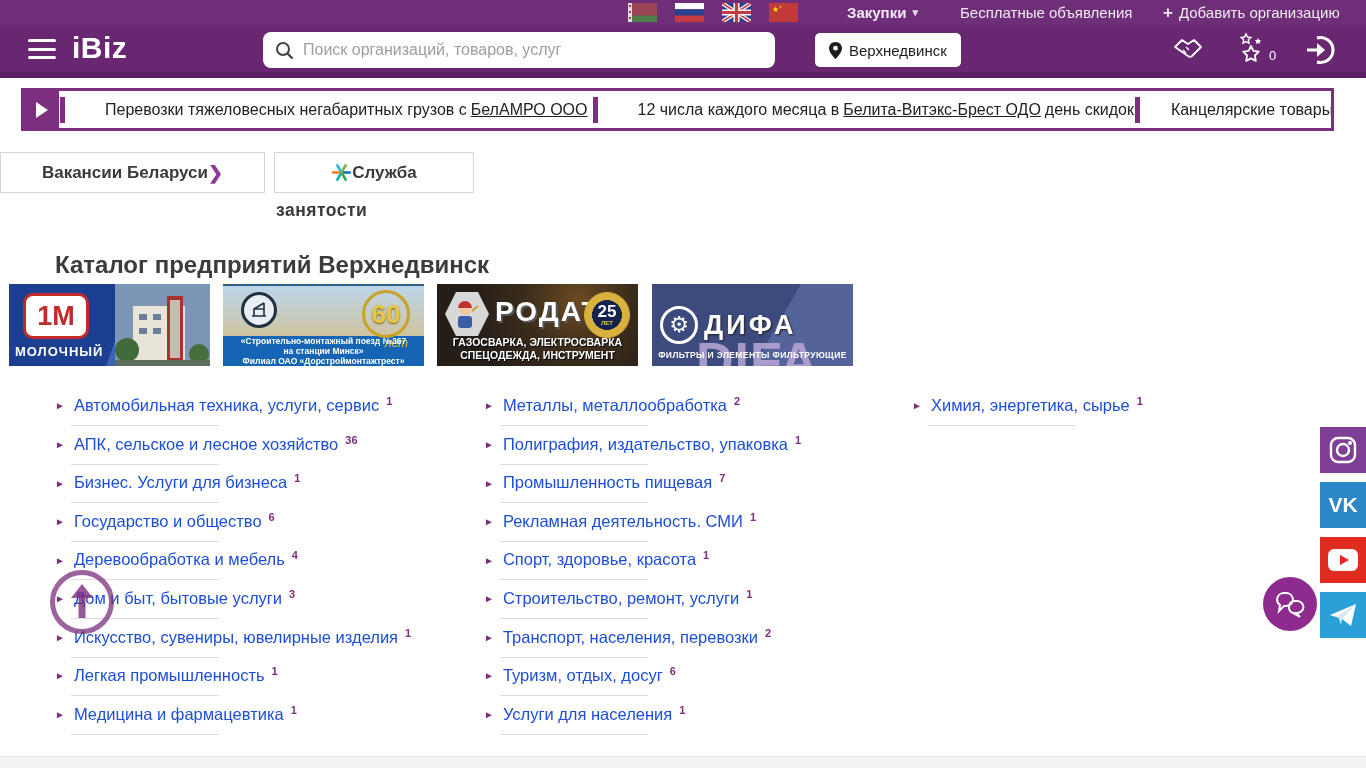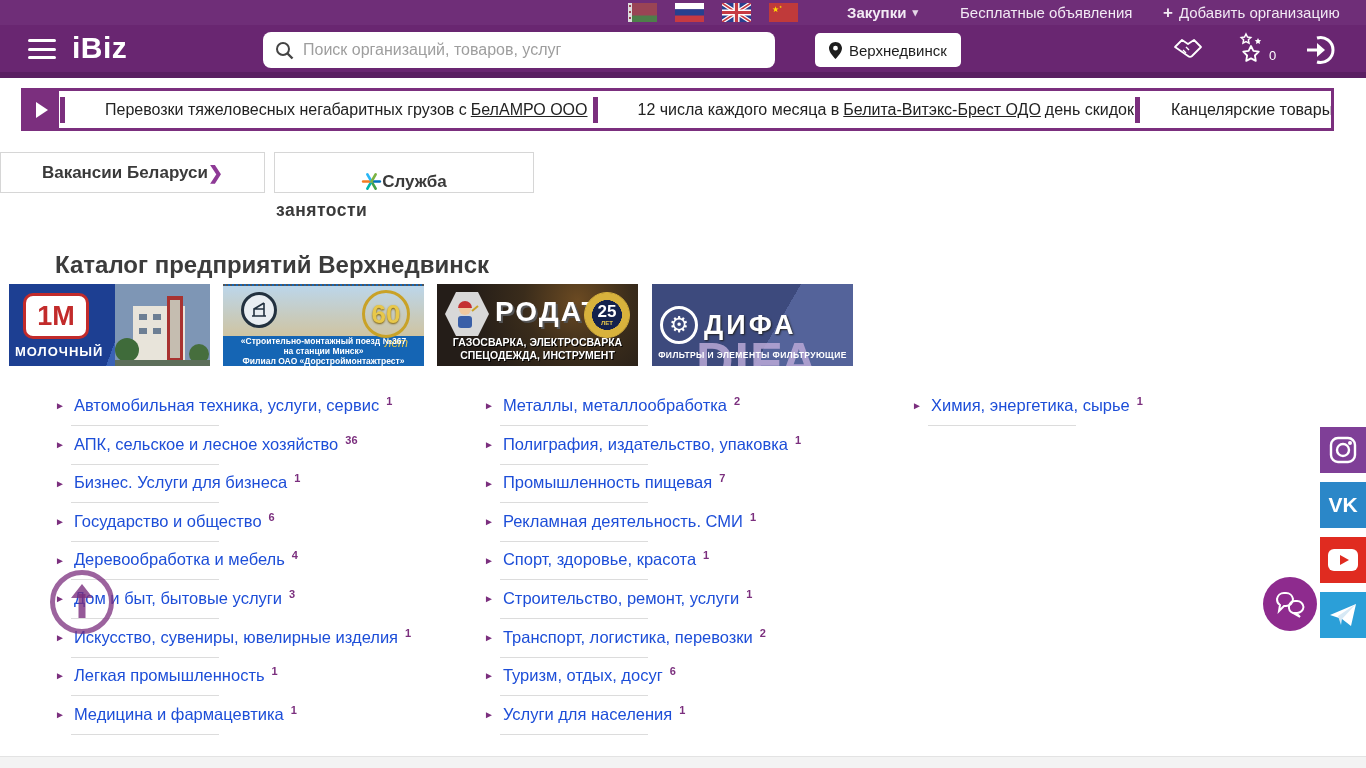--- a/index.html
+++ b/index.html
@@ -41,21 +41,21 @@
   .tk-sep { flex:0 0 5px; background:#7b2f7e; align-self:center; height:26px; margin:0 1px; }
   .tk-item { display:flex; align-items:center; justify-content:center; font-size:16px; color:#222; white-space:nowrap;padding-left:39px; }
   .tk-i1 { flex:0 0 516px; }
   .tk-i2 { flex:0 0 530px; }
   .tk-i3 { flex:1; overflow:hidden; justify-content:flex-start; padding-left:30px; }
   .tk-link { text-decoration:underline; color:#222; cursor:pointer; margin:0 4px; }
 
   
   .vacbtn { position:absolute; top:152px; height:41px; background:#fff; border:1px solid #d6d6d6; display:flex; align-items:center; justify-content:center; font-size:17px; font-weight:bold; color:#3a3a3a; cursor:pointer; }
   .vb1 { left:0; width:265px; }
-  .vb2 { left:274px; width:260px;align-items:flex-end; }
+  .vb2 { left:274px; width:200px; }
   .vb-arrow { color:#8e3a96; font-size:18px; font-weight:bold; }
   .vb-overflow { position:absolute; left:276px; top:200px; font-size:17.5px; font-weight:bold; color:#3a3a3a; letter-spacing:.5px; }
 
   
   .pagetitle { position:absolute; left:55px; top:251px; font-size:24px; font-weight:bold; color:#3c3c3c; }
 
   
   .banner { position:absolute; top:284px; width:201px; height:82px; overflow:hidden; cursor:pointer; }
   .bn1 { left:9px;  background:linear-gradient(110deg,#1d3f92 55%,#3a62b5 55%); }
   .bn2 { left:223px; background:linear-gradient(180deg,#bcd6ea 0%,#cfc4a2 62%,#1565b4 62%); border-top:2px dotted #555; }
@@ -309,21 +309,21 @@
     <div class="cat-item"><span class="blt">►</span><span class="cat-label">Медицина и фармацевтика</span><sup class="cat-count">1</sup><div class="cat-ul"></div></div>
   </div>
 
   <div class="catcol cc2">
     <div class="cat-item"><span class="blt">►</span><span class="cat-label">Металлы, металлообработка</span><sup class="cat-count">2</sup><div class="cat-ul"></div></div>
     <div class="cat-item"><span class="blt">►</span><span class="cat-label">Полиграфия, издательство, упаковка</span><sup class="cat-count">1</sup><div class="cat-ul"></div></div>
     <div class="cat-item"><span class="blt">►</span><span class="cat-label">Промышленность пищевая</span><sup class="cat-count">7</sup><div class="cat-ul"></div></div>
     <div class="cat-item"><span class="blt">►</span><span class="cat-label">Рекламная деятельность. СМИ</span><sup class="cat-count">1</sup><div class="cat-ul"></div></div>
     <div class="cat-item"><span class="blt">►</span><span class="cat-label">Спорт, здоровье, красота</span><sup class="cat-count">1</sup><div class="cat-ul"></div></div>
     <div class="cat-item"><span class="blt">►</span><span class="cat-label">Строительство, ремонт, услуги</span><sup class="cat-count">1</sup><div class="cat-ul"></div></div>
-    <div class="cat-item"><span class="blt">►</span><span class="cat-label">Транспорт, логистика, перевозки</span><sup class="cat-count">2</sup><div class="cat-ul"></div></div>
+    <div class="cat-item"><span class="blt">►</span><span class="cat-label">Транспорт, населения, перевозки</span><sup class="cat-count">2</sup><div class="cat-ul"></div></div>
     <div class="cat-item"><span class="blt">►</span><span class="cat-label">Туризм, отдых, досуг</span><sup class="cat-count">6</sup><div class="cat-ul"></div></div>
     <div class="cat-item"><span class="blt">►</span><span class="cat-label">Услуги для населения</span><sup class="cat-count">1</sup><div class="cat-ul"></div></div>
   </div>
 
   <div class="catcol cc3">
     <div class="cat-item"><span class="blt">►</span><span class="cat-label">Химия, энергетика, сырье</span><sup class="cat-count">1</sup><div class="cat-ul"></div></div>
   </div>
 
   <div class="scrolltop">
     <svg width="30" height="36" viewBox="0 0 30 36">

